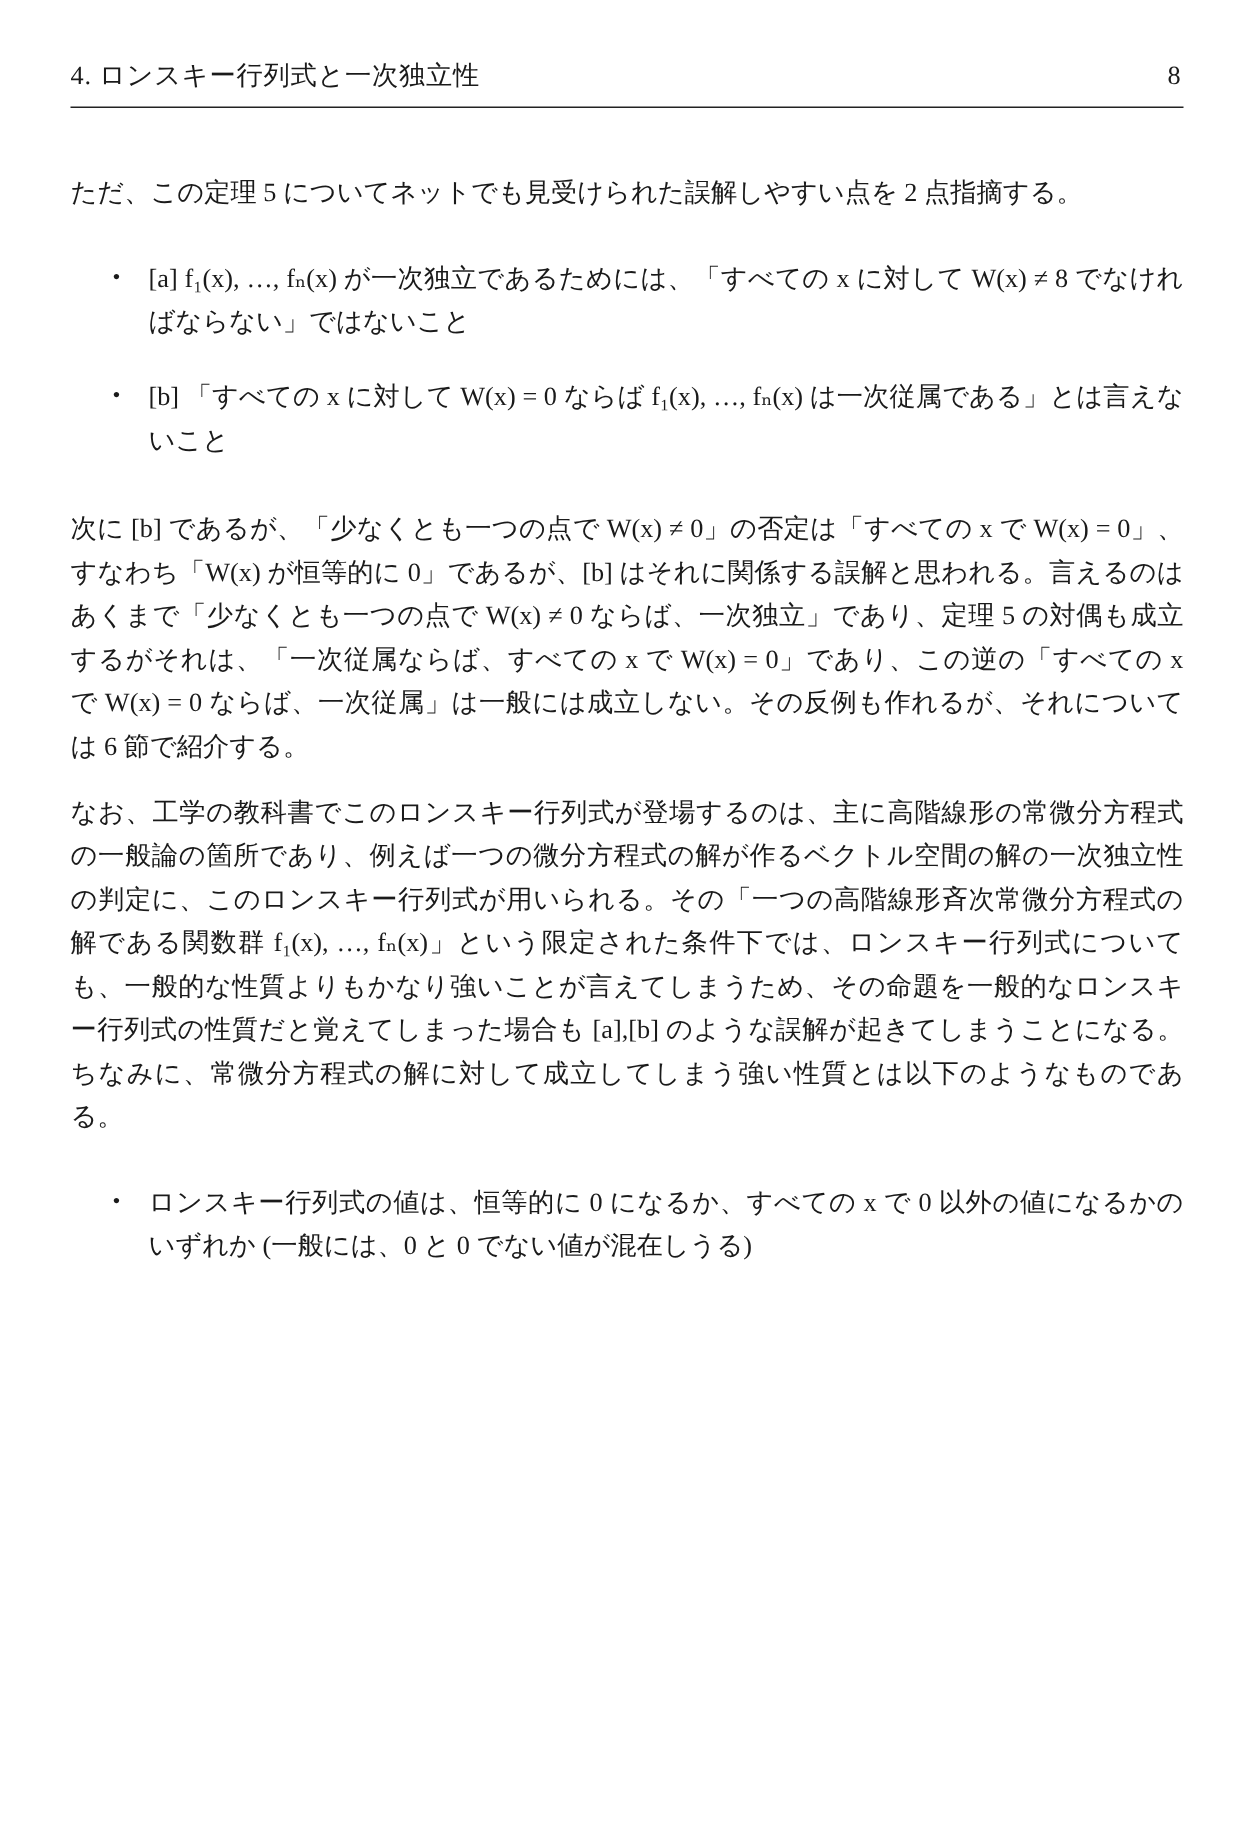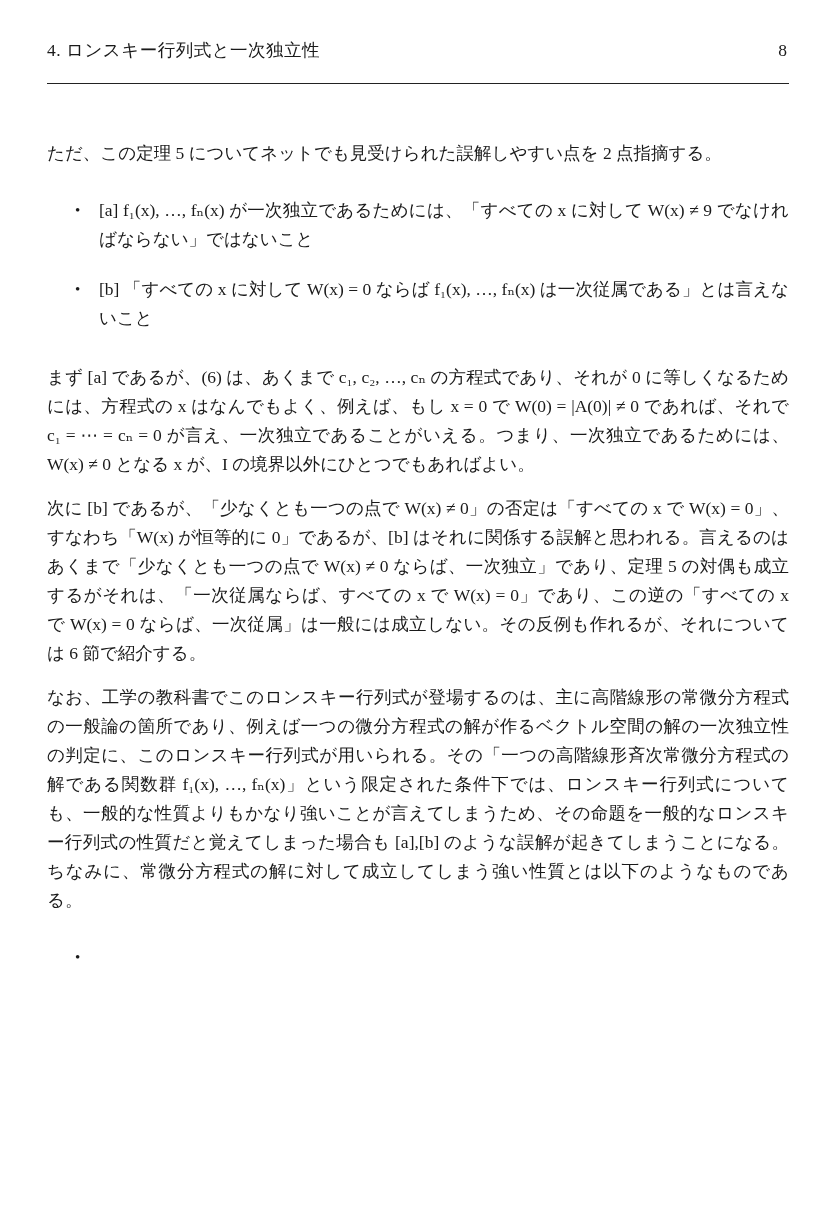--- a/index.html
+++ b/index.html
@@ -18,30 +18,30 @@
     padding: 38px 45px 0 47px;
     overflow: hidden;
   }
   .doc-header {
     display: flex;
     justify-content: space-between;
     align-items: flex-end;
     font-size: 17.5px;
     line-height: 24px;
     border-bottom: 1.6px solid #222222;
-    padding-bottom: 21px;
+    padding-bottom: 9px;
   }
   .doc-header .section-title {
     letter-spacing: 0.5px;
   }
   .doc-header .page-number {
     padding-right: 2px;
   }
   .doc-body {
-    margin-top: 55px;
+    margin-top: 42px;
   }
   .doc-body p {
     font-size: 17.5px;
     line-height: 29px;
     text-align: justify;
     margin: 0 0 15px 0;
   }
   ul.blocklist {
     list-style: none;
     margin: 28px 0 30px 0;
@@ -74,36 +74,36 @@
     <span class="page-number">8</span>
   </div>
 
   <div class="doc-body">
 
     <p>ただ、この定理 5 についてネットでも見受けられた誤解しやすい点を 2 点指摘する。</p>
 
     <ul class="blocklist">
       <li>
         <span class="bullet-marker">•</span>
-        <span>[a] f₁(x), …, fₙ(x) が一次独立であるためには、「すべての x に対して W(x) ≠ 9 でなければならない」ではないこと</span>
+        <span>[a] f₁(x), …, fₙ(x) が一次独立であるためには、「すべての x に対して W(x) ≠ 8 でなければならない」ではないこと</span>
       </li>
       <li>
         <span class="bullet-marker">•</span>
         <span>[b] 「すべての x に対して W(x) = 0 ならば f₁(x), …, fₙ(x) は一次従属である」とは言えないこと</span>
       </li>
     </ul>
 
 
-    <p>まず [a] であるが、(6) は、あくまで c₁, c₂, …, cₙ の方程式であり、それが 0 に等しくなるためには、方程式の x はなんでもよく、例えば、もし x = 0 で W(0) = |A(0)| ≠ 0 であれば、それで c₁ = ⋯ = cₙ = 0 が言え、一次独立であることがいえる。つまり、一次独立であるためには、W(x) ≠ 0 となる x が、I の境界以外にひとつでもあればよい。</p>
 
 
     <p>次に [b] であるが、「少なくとも一つの点で W(x) ≠ 0」の否定は「すべての x で W(x) = 0」、すなわち「W(x) が恒等的に 0」であるが、[b] はそれに関係する誤解と思われる。言えるのはあくまで「少なくとも一つの点で W(x) ≠ 0 ならば、一次独立」であり、定理 5 の対偶も成立するがそれは、「一次従属ならば、すべての x で W(x) = 0」であり、この逆の「すべての x で W(x) = 0 ならば、一次従属」は一般には成立しない。その反例も作れるが、それについては 6 節で紹介する。</p>
 
     <p>なお、工学の教科書でこのロンスキー行列式が登場するのは、主に高階線形の常微分方程式の一般論の箇所であり、例えば一つの微分方程式の解が作るベクトル空間の解の一次独立性の判定に、このロンスキー行列式が用いられる。その「一つの高階線形斉次常微分方程式の解である関数群 f₁(x), …, fₙ(x)」という限定された条件下では、ロンスキー行列式についても、一般的な性質よりもかなり強いことが言えてしまうため、その命題を一般的なロンスキー行列式の性質だと覚えてしまった場合も [a],[b] のような誤解が起きてしまうことになる。ちなみに、常微分方程式の解に対して成立してしまう強い性質とは以下のようなものである。</p>
 
     <ul class="blocklist">
       <li>
         <span class="bullet-marker">•</span>
+        <span>ロンスキー行列式の値は、恒等的に 0 になるか、すべての x で 0 以外の値になるかのいずれか (一般には、0 と 0 でない値が混在しうる)</span>
       </li>
     </ul>
 
   </div>
 </div>
 
 </body></html>

